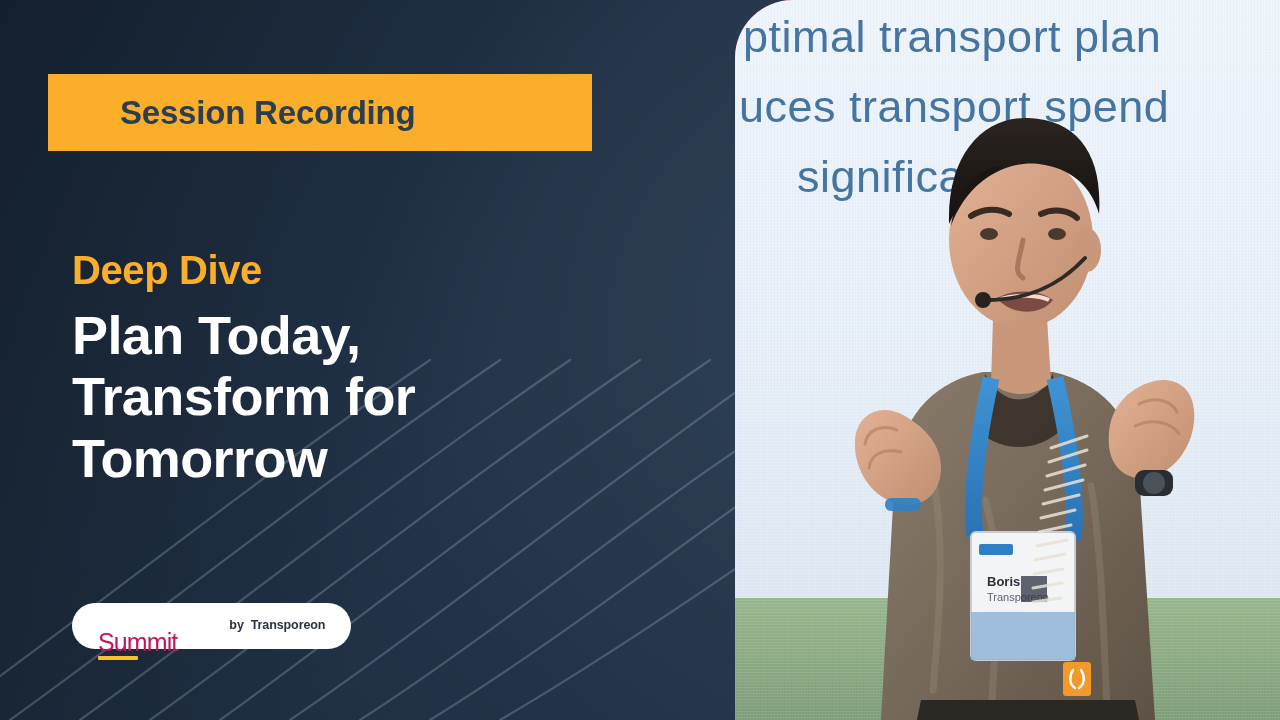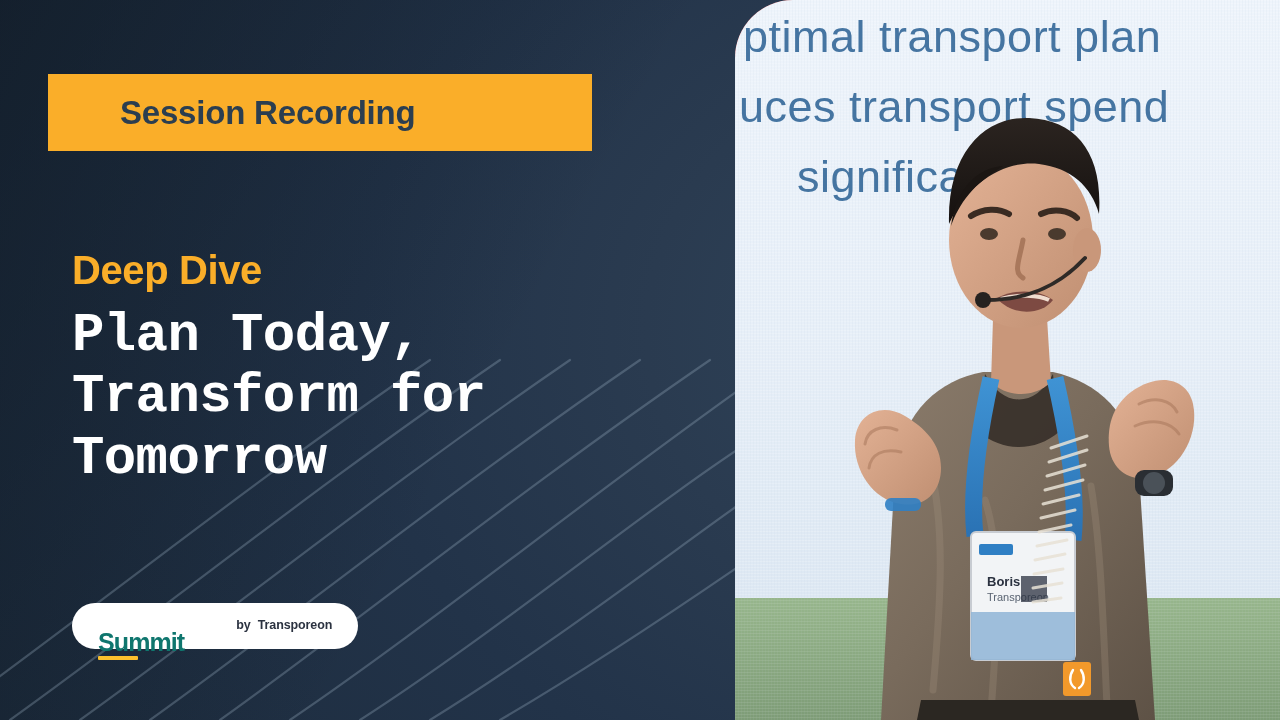--- a/index.html
+++ b/index.html
@@ -81,39 +81,38 @@
     line-height:1.12;
     margin-bottom:12px;
   }
   .title {
     font-size:54px;
     font-weight:700;
     color:#ffffff;
     letter-spacing:-0.6px;
     line-height:1.14;
     white-space:pre-line;
-    font-family:Liberation Mono, monospace;
   }
 
   
   .logo-pill {
     position:absolute;
     left:72px; top:603px;
     height:46px;
     padding:0 26px;
     background:#ffffff;
     border-radius:23px;
     display:flex; align-items:center;
     gap:7px;
   }
   .logo-summit {
     position:relative;
     font-size:25px;
-    font-weight:700;
-    color:#0f766e;
+    font-weight:400;
+    color:#be185d;
     letter-spacing:-0.9px;
     line-height:1;
     padding-bottom:2px;
     margin-top:35px;
   }
   .logo-underline {
     position:absolute;
     left:0; bottom:-3px;
     width:40px; height:4px;
     background:#fbc02d;

